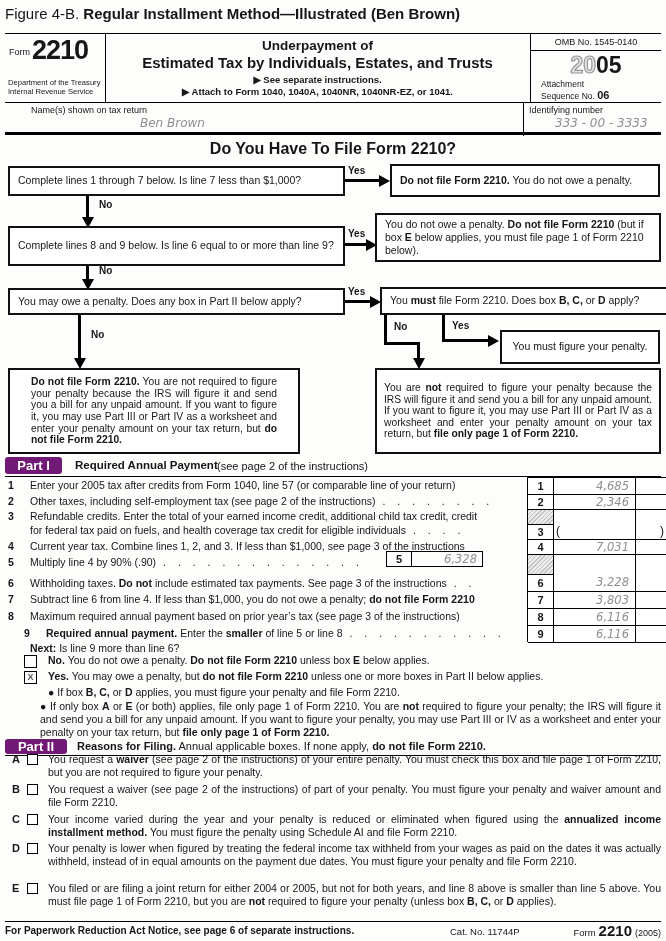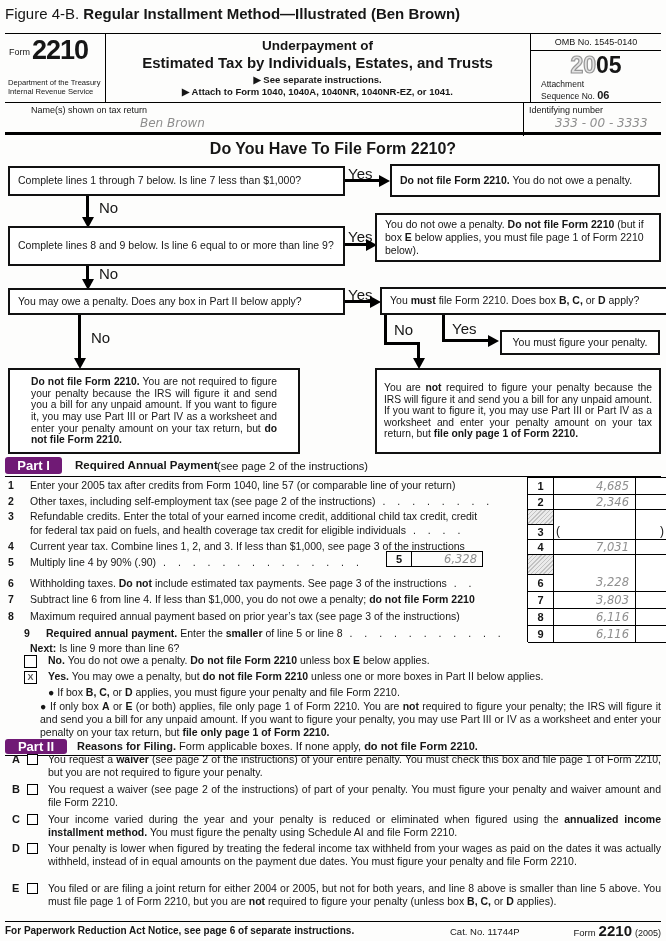--- a/index.html
+++ b/index.html
@@ -12,21 +12,21 @@
   .hand{font-family:"DejaVu Sans",sans-serif;font-style:italic;color:#8f8f8f;}
   .fbox{border:2px solid #111;display:flex;align-items:center;padding:2px 8px;
         font-size:10.5px;line-height:1.25;box-sizing:border-box;background:#fff;}
   .fbox-thick{border-width:2.5px;}
   .hline{position:absolute;background:#000;height:3px;}
   .vline{position:absolute;background:#000;width:3px;}
   .arr-r{position:absolute;width:0;height:0;border-top:6px solid transparent;
          border-bottom:6px solid transparent;border-left:11px solid #000;}
   .arr-d{position:absolute;width:0;height:0;border-left:6px solid transparent;
          border-right:6px solid transparent;border-top:11px solid #000;}
-  .yn{position:absolute;font-weight:normal;font-size:15px;}
+  .yn{position:absolute;font-weight:bold;font-size:10px;}
   .tab{background:#701a75;color:#fff;font-weight:bold;font-size:13px;display:flex;
        align-items:center;justify-content:center;border-radius:3px;}
   .cell{position:absolute;border-right:1px solid #000;border-bottom:1px solid #000;
         box-sizing:border-box;font-size:11px;background:#fff;}
   .shade{background:repeating-linear-gradient(135deg,#c3c3c3 0px,#c3c3c3 1px,#ebebeb 1px,#ebebeb 3px);}
   .numcell{display:flex;align-items:center;justify-content:center;font-weight:bold;}
   .amt{display:flex;align-items:center;justify-content:flex-end;padding-right:6px;font-size:11.5px;}
   .line-row{position:absolute;font-size:10.5px;white-space:nowrap;}
   .lnum{display:inline-block;width:22px;font-weight:bold;}
   .dots{letter-spacing:4.5px;margin-left:7px;}
@@ -119,21 +119,21 @@
     <div class="hline" style="left:384px;top:206px;width:36px;"></div>
     <div class="vline" style="left:417px;top:206px;height:18px;"></div>
     <div class="arr-d" style="left:412.5px;top:222px;"></div>
     <div class="yn" style="left:394px;top:185px;">No</div>
 
     <div class="vline" style="left:442px;top:179px;height:27px;"></div>
     <div class="hline" style="left:442px;top:203px;width:48px;"></div>
     <div class="arr-r" style="left:488px;top:198.5px;"></div>
     <div class="yn" style="left:452px;top:184px;">Yes</div>
 
-    <div class="fbox abs" style="left:500px;top:194px;width:160px;height:25px;justify-content:center;">
+    <div class="fbox abs" style="left:500px;top:194px;width:160px;height:34px;justify-content:center;">
         <span>You must figure your penalty.</span>
       </div>
 
     <div class="fbox fbox-thick abs just" style="left:8px;top:232px;width:292px;height:86px;font-size:10.3px;line-height:11.6px;padding:3px 21px;">
         <span><span class="b">Do not file Form 2210.</span><span> You are not required to figure your penalty because the IRS will figure it and send you a bill for any unpaid amount. If you want to figure it, you may use Part III or Part IV as a worksheet and enter your penalty amount on your tax return, but </span><span class="b">do not file Form 2210.</span></span>
       </div>
     <div class="fbox fbox-thick abs just" style="left:375px;top:232px;width:286px;height:86px;font-size:10.3px;line-height:11.6px;padding:3px 7px;">
         <span><span>You are </span><span class="b">not</span><span> required to figure your penalty because the IRS will figure it and send you a bill for any unpaid amount. If you want to figure it, you may use Part III or Part IV as a worksheet and enter your penalty amount on your tax return, but </span><span class="b">file only page 1 of Form 2210.</span></span>
       </div>
   </div>
@@ -192,21 +192,21 @@
   </div>
 
   <div class="line-row" style="left:30px;top:642px;"><span><span class="b">Next:</span><span> Is line 9 more than line 6?</span></span></div>
   <div class="line-row" style="left:24px;top:654px;"><span class="cb"></span><span style="margin-left:11px;"><span class="b">No.</span><span> You do not owe a penalty. </span><span class="b">Do not file Form 2210</span><span> unless box </span><span class="b">E</span><span> below applies.</span></span></div>
   <div class="line-row" style="left:24px;top:670px;"><span class="cb">X</span><span style="margin-left:11px;"><span class="b">Yes.</span><span> You may owe a penalty, but </span><span class="b">do not file Form 2210</span><span> unless one or more boxes in Part II below applies.</span></span></div>
   <div class="line-row" style="left:48px;top:686px;"><span><span>● If box </span><span class="b">B, C,</span><span> or </span><span class="b">D</span><span> applies, you must figure your penalty and file Form 2210.</span></span></div>
   <div class="abs item-text just" style="left:40px;top:700px;width:621px;"><span><span>● If only box </span><span class="b">A</span><span> or </span><span class="b">E</span><span> (or both) applies, file only page 1 of Form 2210. You are </span><span class="b">not</span><span> required to figure your penalty; the IRS will figure it and send you a bill for any unpaid amount. If you want to figure your penalty, you may use Part III or IV as a worksheet and enter your penalty on your tax return, but </span><span class="b">file only page 1 of Form 2210.</span></span></div>
 
   <div class="abs" style="left:5px;top:739px;width:656px;height:17px;border-bottom:1.5px solid #000;">
     <div class="tab abs" style="left:0;top:0;width:62px;height:15px;">Part II</div>
-    <div class="abs nowrap" style="left:72px;top:1px;font-size:11px;"><span><span class="b">Reasons for Filing.</span><span> Form applicable boxes. If none apply, </span><span class="b">do not file Form 2210.</span></span></div>
+    <div class="abs nowrap" style="left:72px;top:1px;font-size:11px;"><span><span class="b">Reasons for Filing.</span><span> Annual applicable boxes. If none apply, </span><span class="b">do not file Form 2210.</span></span></div>
   </div>
 
   <div class="abs" style="left:0;top:753px;width:666px;height:26px;">
     <span class="abs b" style="left:12px;top:0;font-size:11px;">A</span>
     <span class="cb abs" style="left:27px;top:1px;"></span>
     <div class="abs item-text just" style="left:48px;top:0;width:613px;"><span><span>You request a </span><span class="b">waiver</span><span> (see page 2 of the instructions) of your entire penalty. You must check this box and file page 1 of Form 2210, but you are not required to figure your penalty.</span></span></div>
   </div>
   <div class="abs" style="left:0;top:783px;width:666px;height:26px;">
     <span class="abs b" style="left:12px;top:0;font-size:11px;">B</span>
     <span class="cb abs" style="left:27px;top:1px;"></span>

